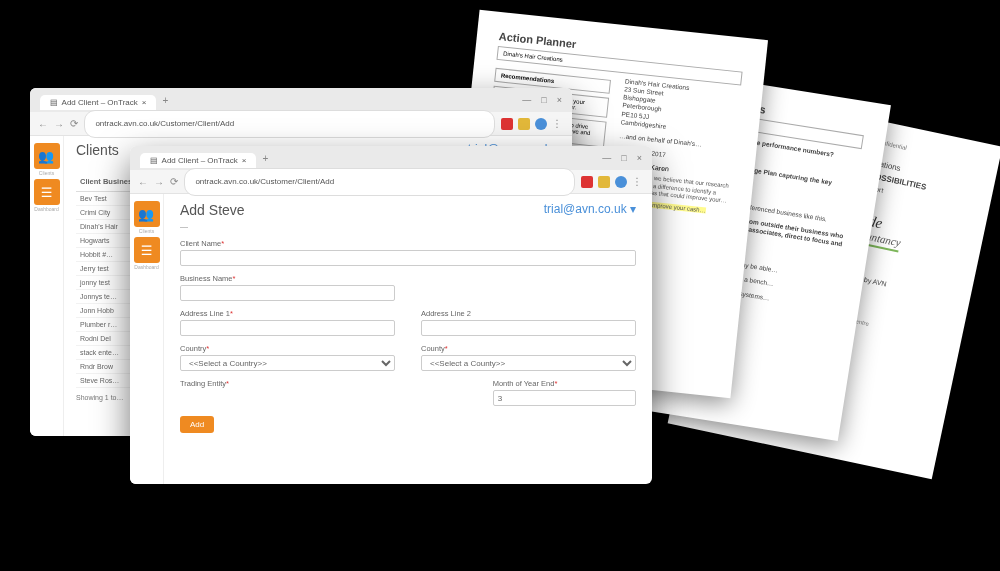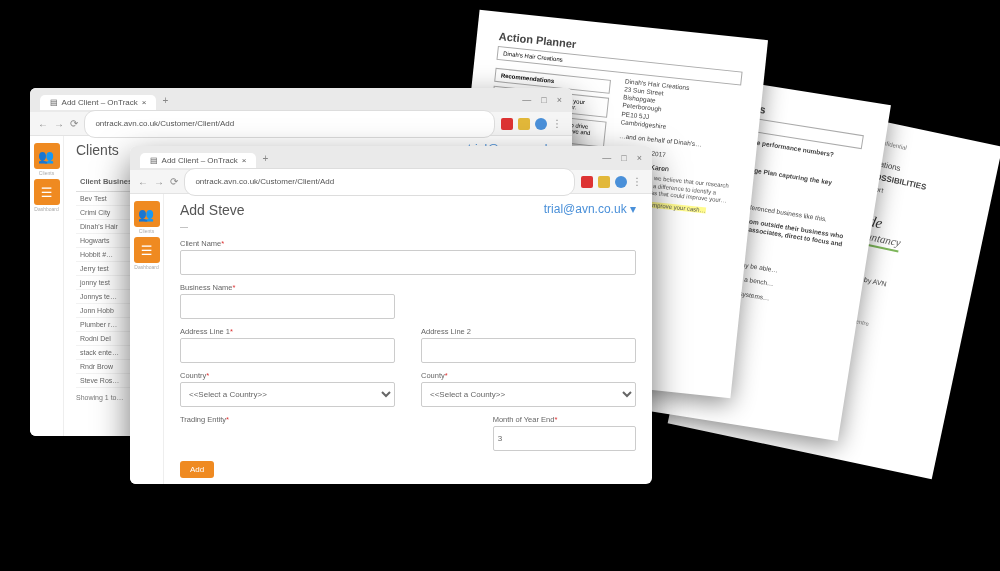--- a/index.html
+++ b/index.html
@@ -100,21 +100,21 @@
   .table-row { font-size:7px; color:#666; padding: 3px 4px; border-bottom:1px solid #f2f2f2; white-space:nowrap; overflow:hidden; }
   .summary { font-size:7px; color:#777; margin-top:6px; }
   
   
   #win-front .main { padding: 8px 16px 14px; }
   #win-front .subhead { font-size:8px; color:#888; margin-top:4px; }
   .frm-row { display:flex; gap: 26px; margin-top: 8px; }
   .fld { flex:1; }
   .fld label { display:block; font-size:7.5px; color:#666; margin-bottom: 2px; }
   .fld .req::after { content:'*'; color:#d33; }
-  .fld input, .fld select { width:100%; height:25px; border:1px solid #ccc; border-radius:2px; font-size:8px; padding:0 4px; background:#fff; color:#666; }
+  .fld input, .fld select { width:100%; height:16px; border:1px solid #ccc; border-radius:2px; font-size:8px; padding:0 4px; background:#fff; color:#666; }
   .btn-primary { margin-top:10px; background:#ef8a21; color:#fff; border:none; border-radius:3px; font-size:8px; padding:4px 10px; cursor:pointer; }
 
   #win-back { left: 30px; top: 88px; width: 542px; height: 348px; }
   #win-front { left: 130px; top: 146px; width: 522px; height: 338px; }
 
 </style>
 </head>
 <body>
 
 <div class="doc" id="doc-report">

